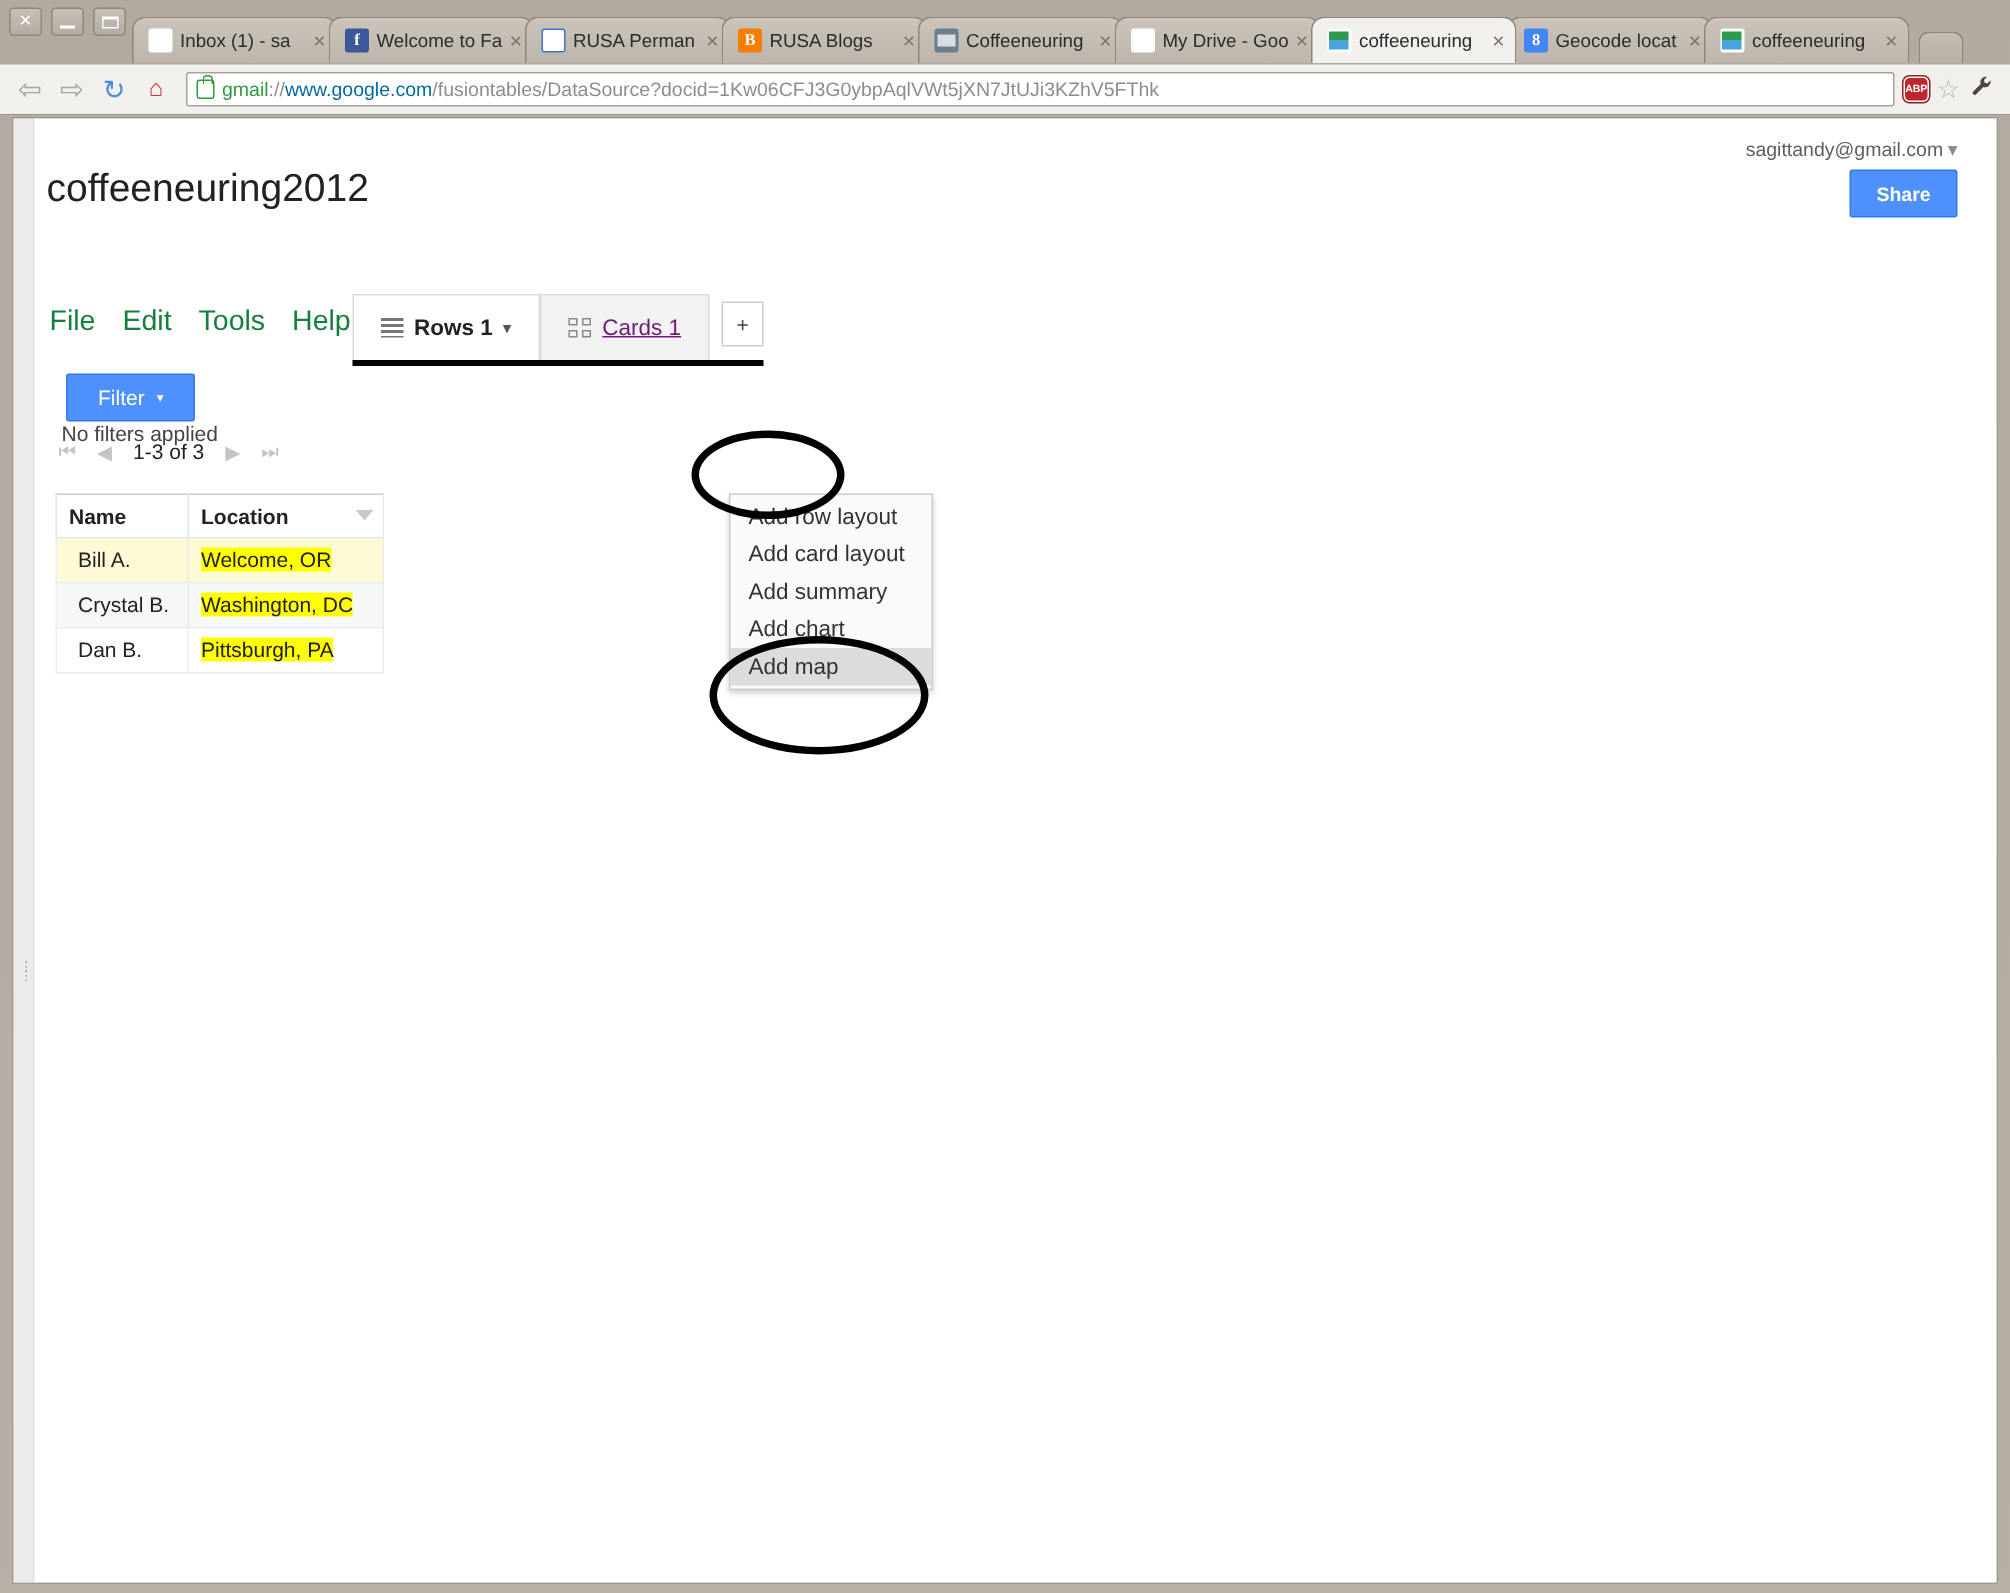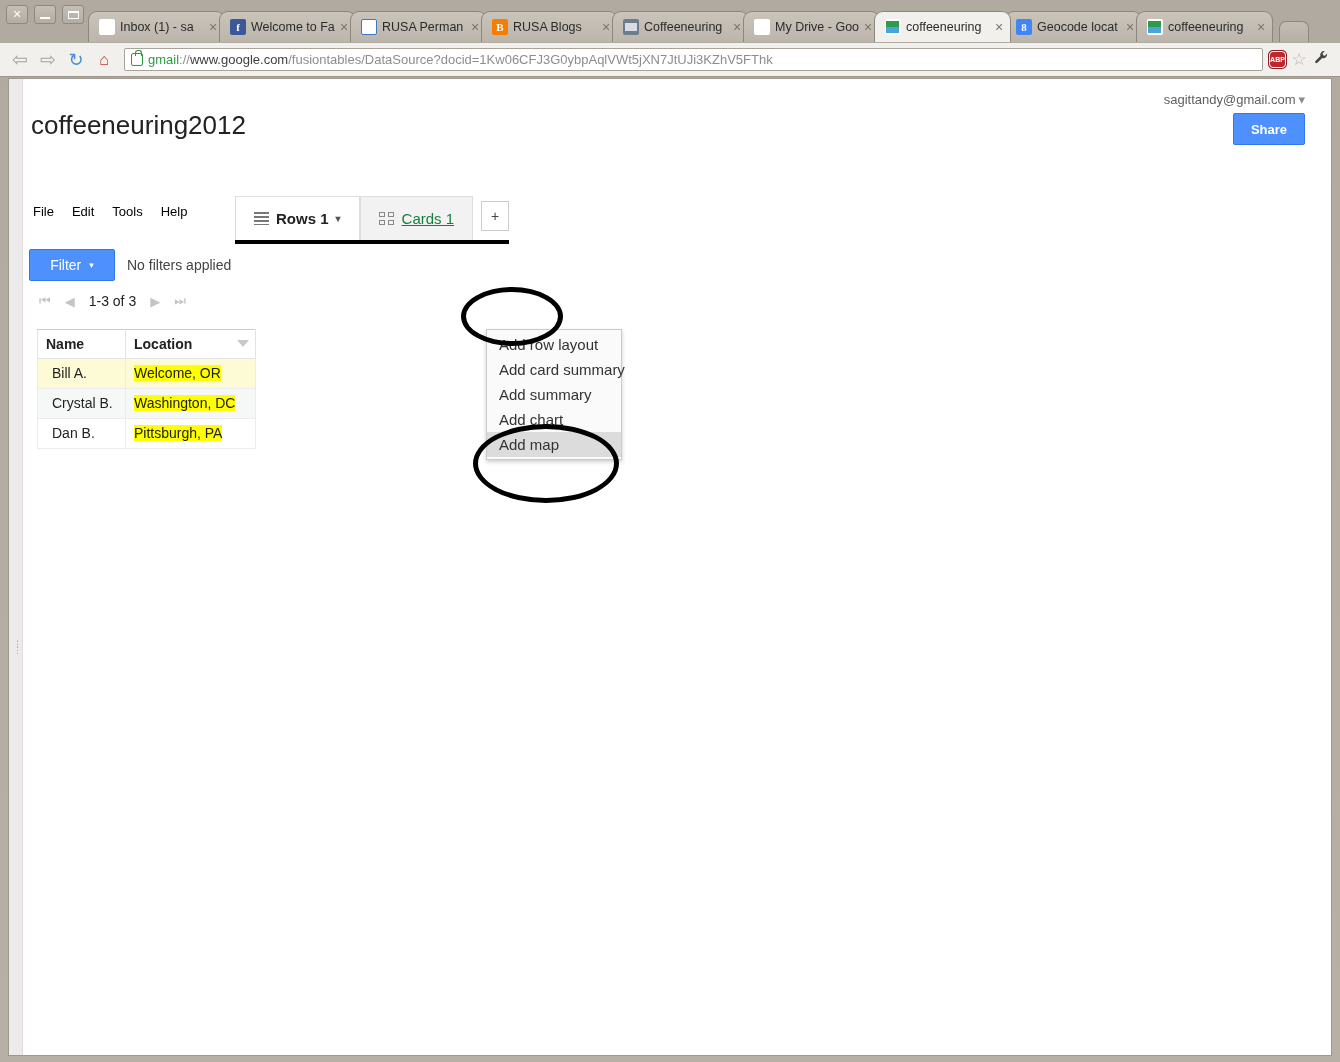--- a/index.html
+++ b/index.html
@@ -104,21 +104,21 @@
   }
   .lockicon {
     width: 12px; height: 13px; margin: 0 5px 0 2px; flex: 0 0 12px;
     border: 1.5px solid #2e9b41; border-radius: 2px; position: relative;
   }
   .lockicon::before {
     content:''; position:absolute; left: 2.5px; top: -4px; width: 5px; height: 5px;
     border: 1.5px solid #2e9b41; border-bottom: none; border-radius: 3px 3px 0 0;
   }
   .url-scheme { color: #2e9b41; }
-  .url-host { color: #404040; }
+  .url-host { color: #0369a1; }
   .url-path { color: #8d8d8d; }
   .abp {
     width: 17px; height: 17px; flex: 0 0 17px; margin-right: 4px;
     background: #c0272d; border-radius: 4px;
     color: #fff; font-size: 7px; font-weight: bold;
     display:flex; align-items:center; justify-content:center;
     border: 1.5px solid #fff; box-shadow: 0 0 0 1px #8e1d22;
   }
   .star { color: #b9b3aa; font-size: 17px; flex: 0 0 18px; text-align:center; }
   .wrench { width: 26px; text-align:center; color: #4a453f; font-size: 17px; }
@@ -155,36 +155,36 @@
     display: flex; align-items: center; justify-content: center;
   }
   .doc-title {
     position: absolute; left: 8px; top: 31px;
     font-size: 26px; color: #222; font-weight: normal;
   }
 
   
   .menubar {
     position: absolute; left: 10px; top: 125px;
-    display: flex; gap: 18px; font-size: 13px; color: #000000;
+    display: flex; gap: 18px; font-size: 19px; color: #15803d;
   }
 
   
   .viewtabs {
     position: absolute; left: 212px; top: 117px;
     display: flex; align-items: stretch; height: 48px;
     border-bottom: 4px solid #000000;
   }
   .vtab {
     display: flex; align-items: center; gap: 7px;
     padding: 0 18px;
     font-size: 15px;
     border: 1px solid #ddd; border-bottom: none;
     background: #f2f2f2;
-    color: #15803d;
+    color: #701a75;
   }
   .vtab.active { background: #fff; color: #222; font-weight: bold; border-color: #ddd; }
   .vtab .label-link { text-decoration: underline; }
   .vtab .caret { color: #555; font-size: 10px; }
   .icon-rows {
     width: 15px; height: 13px;
     background: repeating-linear-gradient(#777 0 2px, transparent 2px 4px);
   }
   .icon-cards { width: 16px; height: 13px; position: relative; }
   .icon-cards span {
@@ -209,21 +209,21 @@
     box-shadow: 0 2px 4px rgba(0,0,0,.2);
     padding: 2px 0;
     z-index: 40;
   }
   .dd-item {
     padding: 4px 12px; font-size: 15px; color: #333; white-space: nowrap;
   }
   .dd-item.hl { background: #dcdcdc; }
 
   
-  .filterrow { position: absolute; left: 6px; top: 170px; display: flex; align-items: center; }
+  .filterrow { position: absolute; left: 6px; top: 170px; display: flex; align-items: center; flex-direction: column; }
   .filter-btn {
     width: 86px; height: 32px;
     background: #4d90fe; border: 1px solid #3079ed; border-radius: 2px;
     color: #fff; font-size: 14px;
     display: flex; align-items: center; justify-content: center; gap: 8px;
   }
   .filter-btn .caret { font-size: 9px; }
   .filter-note { margin-left: 12px; font-size: 14px; color: #444; }
 
   
@@ -404,21 +404,21 @@
               <span class="c3"></span>
               <span class="c4"></span>
           </span>
           <span class="label-link">Cards 1</span>
         </div>
         <div class="plus-tab">+</div>
       </div>
 
       <div class="dropdown">
         <div class="dd-item">Add row layout</div>
-        <div class="dd-item">Add card summary</div>
+        <div class="dd-item">Add card layout</div>
         <div class="dd-item">Add summary</div>
         <div class="dd-item">Add chart</div>
         <div class="dd-item hl">Add map</div>
       </div>
 
       <div class="filterrow">
         <div class="filter-btn">
           <span>Filter</span>
           <span class="caret">▾</span>
         </div>

